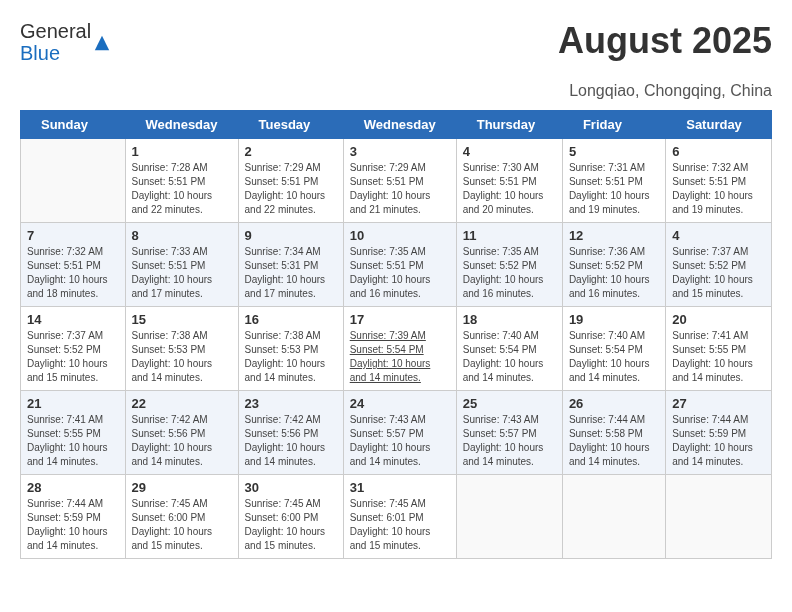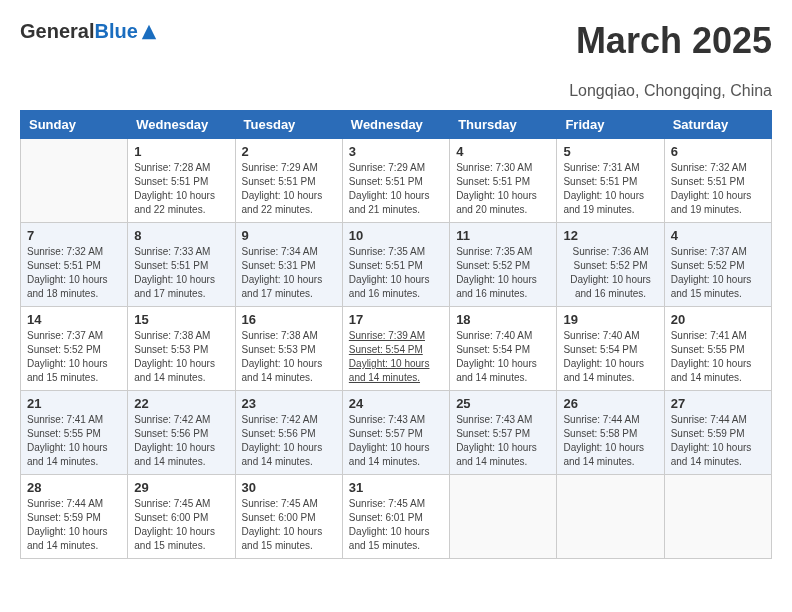--- a/index.html
+++ b/index.html
@@ -15,23 +15,23 @@
       justify-content: space-between;
       align-items: flex-start;
       margin-bottom: 10px;
     }
     .logo {
       display: flex;
       align-items: center;
     }
     .logo-text {
       display: flex;
-      flex-direction: row;
+      flex-direction: column;
       font-size: 20px;
-      font-weight: bold;
+      font-weight: normal;
       line-height: 1.1;
     }
     .logo-general { color: #333; }
     .logo-blue { color: #1a6dbf; }
     .logo-icon {
       width: 18px;
       height: 18px;
       margin-left: 2px;
       margin-top: 2px;
     }
@@ -50,21 +50,21 @@
     }
     .calendar {
       width: 100%;
       border-collapse: collapse;
       border: 1px solid #ccc;
     }
     .calendar th {
       background-color: #2b6cb8;
       color: #fff;
       text-align: left;
-      padding: 6px 8px;
+      padding: 6px 20px;
       font-size: 13px;
       border: 1px solid #2b6cb8;
     }
     .calendar td {
       vertical-align: top;
       padding: 5px 6px;
       font-size: 11px;
       color: #333;
       border: 1px solid #ccc;
       width: calc(100% / 7);
@@ -100,21 +100,21 @@
       <div class="logo-text">
         <span class="logo-general">General</span>
         <span class="logo-blue">Blue</span>
       </div>
       <svg class="logo-icon" viewBox="0 0 20 20" xmlns="http://www.w3.org/2000/svg">
         <polygon points="2,18 10,2 18,18" fill="#1a6dbf"></polygon>
       </svg>
     </div>
   </div>
   <div class="title-block">
-    <div class="month-title">March 2025</div>
+    <div class="month-title">August 2025</div>
     <div class="location">Longqiao, Chongqing, China</div>
   </div>
 </div>
 
 <table class="calendar">
   <thead>
     <tr>
 
     <th>Sunday</th>
         <th>Wednesday</th>
@@ -202,21 +202,21 @@
         </td>
         <td class="row-alt">
           <span class="day-num">11</span>
           <div class="day-info" style="white-space: pre-line;">Sunrise: 7:35 AM
 Sunset: 5:52 PM
 Daylight: 10 hours
 and 16 minutes.</div>
         </td>
         <td class="row-alt">
           <span class="day-num">12</span>
-          <div class="day-info" style="white-space: pre-line; text-align: center;">Sunrise: 7:36 AM
+          <div class="day-info" style="white-space: pre-line;">Sunrise: 7:36 AM
 Sunset: 5:52 PM
 Daylight: 10 hours
 and 16 minutes.</div>
         </td>
         <td class="row-alt">
           <span class="day-num">4</span>
           <div class="day-info" style="white-space: pre-line;">Sunrise: 7:37 AM
 Sunset: 5:52 PM
 Daylight: 10 hours
 and 15 minutes.</div>

